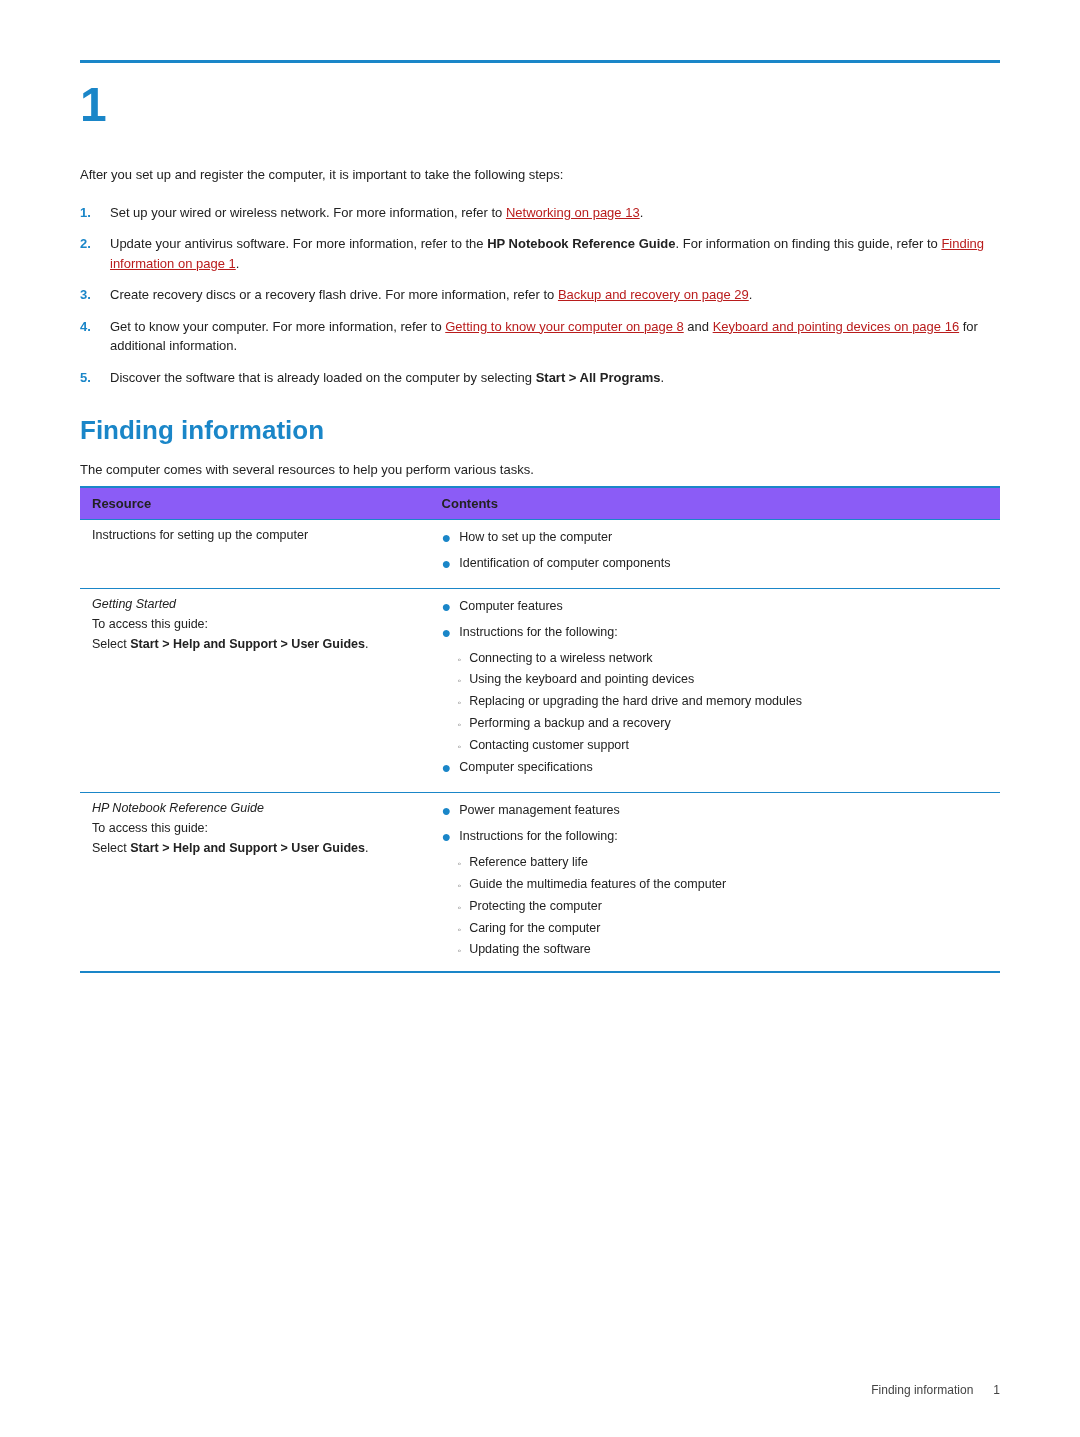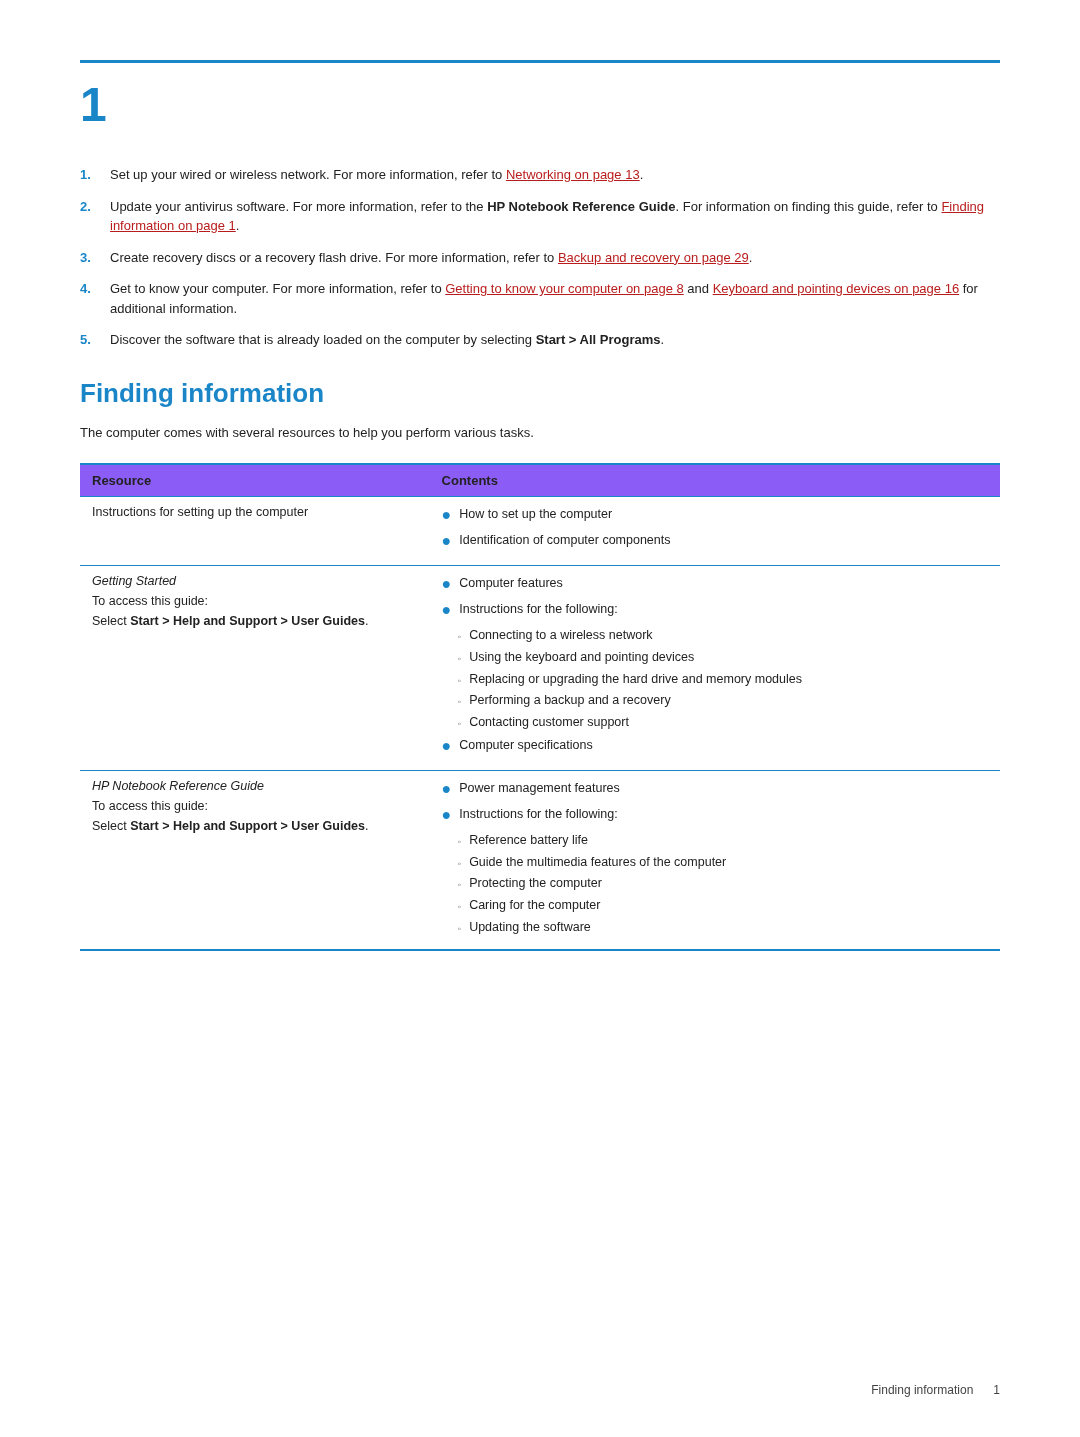--- a/index.html
+++ b/index.html
@@ -74,21 +74,21 @@
     .section-title {
       font-size: 26px;
       font-weight: bold;
       color: #1a86c8;
       margin-bottom: 14px;
       margin-top: 10px;
     }
     .section-intro {
       font-size: 13px;
       color: #222;
-      margin-bottom: 21px;
+      margin-bottom: 6px;
       line-height: 1.5;
     }
     .info-table {
       width: 100%;
       border-collapse: collapse;
       border-top: 2px solid #1a86c8;
       border-bottom: 2px solid #1a86c8;
       font-size: 12.5px;
     }
     .info-table th {
@@ -177,20 +177,21 @@
 <body>
 
 <div class="page">
 
   <div class="top-border"></div>
 
   <div class="chapter-header">
     <span class="chapter-number">1</span>
   </div>
 
+  <p class="intro-text">After you set up and register the computer, it is important to take the following steps:</p>
 
   <ol class="steps-list">
 
     <li>
       <span class="step-num">1.</span>
       <span class="step-text">
         Set up your wired or wireless network. For more information, refer to <a>Networking on page 13</a>.
       </span>
     </li>
 

